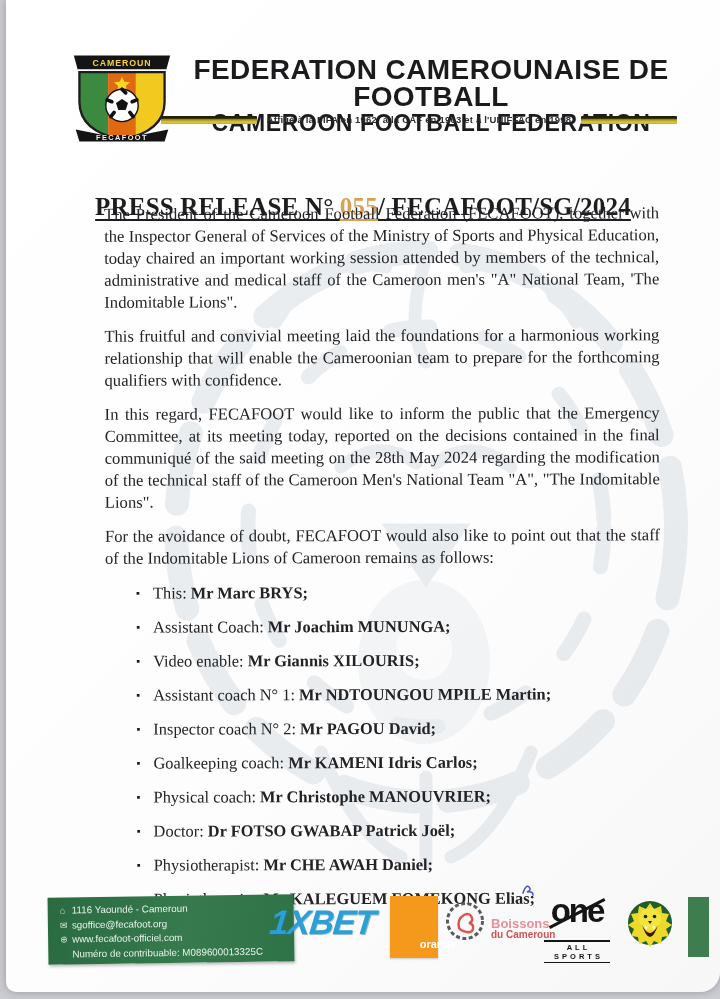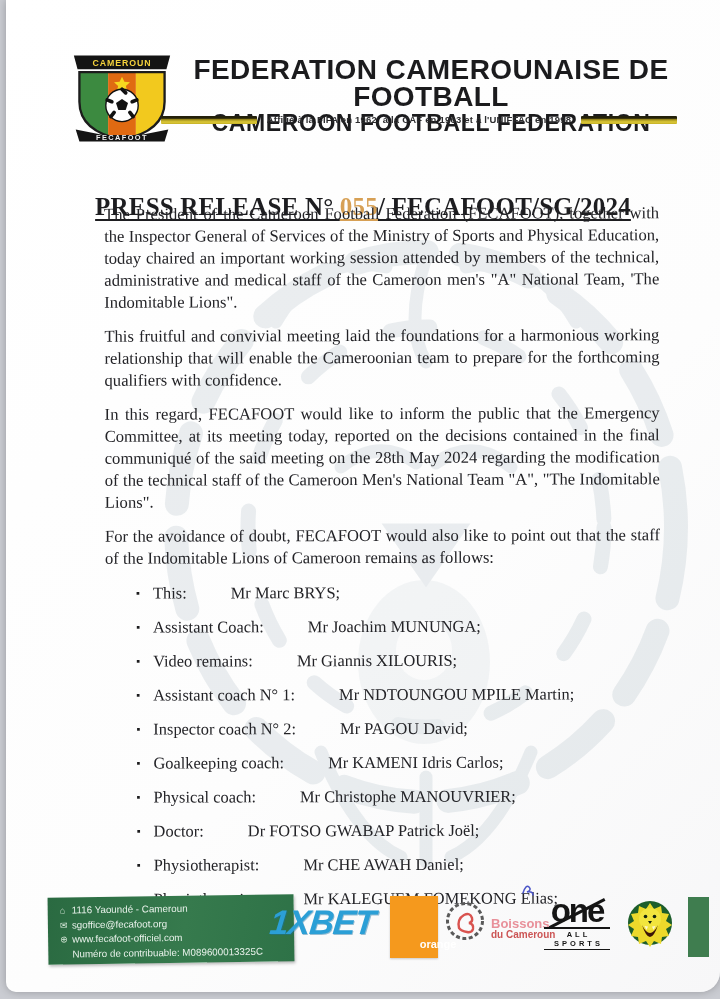--- a/index.html
+++ b/index.html
@@ -29,21 +29,21 @@
   .title{position:absolute;left:0;right:0;top:150px;text-align:center;
          font-size:25px;font-weight:bold;color:#1d1d20;letter-spacing:.2px;margin-top:43px;}
   .title .u{text-decoration:underline;text-decoration-thickness:2px;text-underline-offset:4px;}
   .title .num{color:#d7a055;}
   
   .doc-body{position:absolute;left:99px;right:60px;top:203px;transform:rotate(-.15deg);}
   .doc-body p{margin:0 0 12px;text-align:justify;font-size:16.6px;line-height:22px;color:#232327;}
   ul.staff{list-style:none;margin:14px 0 0;padding:0 0 0 31px;}
   ul.staff li{font-size:16.4px;line-height:20px;margin-bottom:13px;color:#232327;}
   .blt{font-size:11px;margin-right:13px;position:relative;top:-2px;color:#1c1c1e;}
-  .nm{font-weight:normal;margin-left:40px;}
+  .nm{font-weight:bold;}
   
   .watermark{position:absolute;left:150px;top:232px;opacity:.16;pointer-events:none;}
   
   .green-box{position:absolute;left:42px;top:896px;width:226px;height:56px;
     background:linear-gradient(100deg,#2a6a41 0%,#367a4d 55%,#2e7247 100%);
     color:#e9f2eb;font-family:"Liberation Sans",sans-serif;font-size:9.8px;line-height:13.5px;
     padding:6px 8px 5px 12px;transform:rotate(-.8deg);box-shadow:1px 2px 3px rgba(0,0,0,.25);}
   .green-box .ic{display:inline-block;width:12px;color:#d8e8da;font-size:9px;}
   .green-box .tax{padding-left:12px;}
   .bet{position:absolute;left:264px;top:903px;font-family:"Liberation Sans",sans-serif;
@@ -52,21 +52,21 @@
   .orange-logo{position:absolute;left:384px;top:896px;width:48px;height:62px;background:#f5991d;
        display:flex;align-items:flex-end;justify-content:center;box-shadow:0 1px 2px rgba(0,0,0,.2);}
   .orange-logo span{font-family:"Liberation Sans",sans-serif;font-size:11px;color:#fff;font-weight:bold;margin-bottom:8px;margin-left:48px;}
   .boissons{position:absolute;left:438px;top:900px;display:flex;align-items:center;gap:5px;}
   .boissons .txt{font-family:"Liberation Sans",sans-serif;line-height:11px;margin-top:16px;}
   .boissons .t1{font-size:13px;color:#e8909a;font-weight:bold;}
   .boissons .t2{font-size:10px;color:#cc5555;font-weight:bold;}
   .one-logo{position:absolute;left:538px;top:896px;width:66px;text-align:center;font-family:"Liberation Sans",sans-serif;}
   .one-word{font-size:33px;font-weight:bold;letter-spacing:-2px;color:#151515;line-height:30px;position:relative;}
   .one-slash{position:absolute;left:2px;top:16px;width:62px;height:2.5px;background:#151515;transform:rotate(-27deg);}
-  .one-sub{margin-top:1px;font-size:7.5px;font-weight:bold;letter-spacing:3px;color:#151515;
+  .one-sub{margin-top:14px;font-size:7.5px;font-weight:bold;letter-spacing:3px;color:#151515;
            border-top:2.5px solid #151515;border-bottom:1px solid #151515;padding:1px 0 1px 3px;}
   .lion-badge{position:absolute;left:620px;top:899px;}
   .green-bar{position:absolute;left:682px;top:897px;width:21px;height:60px;background:#3f7d4f;}
   .pen-mark{position:absolute;left:514px;top:882px;}
 </style>
 </head>
 <body>
 
 <div class="paper">
 
@@ -124,21 +124,21 @@
   <div class="title"><span class="u">PRESS RELEASE N° </span><span class="u num">055</span><span class="u">/ FECAFOOT/SG/2024</span></div>
 
   <div class="doc-body">
     <p>The President of the Cameroon Football Federation (FECAFOOT), together with the Inspector General of Services of the Ministry of Sports and Physical Education, today chaired an important working session attended by members of the technical, administrative and medical staff of the Cameroon men's "A" National Team, 'The Indomitable Lions".</p>
     <p>This fruitful and convivial meeting laid the foundations for a harmonious working relationship that will enable the Cameroonian team to prepare for the forthcoming qualifiers with confidence.</p>
     <p>In this regard, FECAFOOT would like to inform the public that the Emergency Committee, at its meeting today, reported on the decisions contained in the final communiqué of the said meeting on the 28th May 2024 regarding the modification of the technical staff of the Cameroon Men's National Team "A", "The Indomitable Lions".</p>
     <p>For the avoidance of doubt, FECAFOOT would also like to point out that the staff of the Indomitable Lions of Cameroon remains as follows:</p>
     <ul class="staff">
       <li><span class="blt">▪</span><span>This: </span><span class="nm">Mr Marc BRYS;</span></li>
       <li><span class="blt">▪</span><span>Assistant Coach: </span><span class="nm">Mr Joachim MUNUNGA;</span></li>
-      <li><span class="blt">▪</span><span>Video remains: </span><span class="nm">Mr Giannis XILOURIS;</span></li>
+      <li><span class="blt">▪</span><span>Video enable: </span><span class="nm">Mr Giannis XILOURIS;</span></li>
       <li><span class="blt">▪</span><span>Assistant coach N° 1: </span><span class="nm">Mr NDTOUNGOU MPILE Martin;</span></li>
       <li><span class="blt">▪</span><span>Inspector coach N° 2: </span><span class="nm">Mr PAGOU David;</span></li>
       <li><span class="blt">▪</span><span>Goalkeeping coach: </span><span class="nm">Mr KAMENI Idris Carlos;</span></li>
       <li><span class="blt">▪</span><span>Physical coach: </span><span class="nm">Mr Christophe MANOUVRIER;</span></li>
       <li><span class="blt">▪</span><span>Doctor: </span><span class="nm">Dr FOTSO GWABAP Patrick Joël;</span></li>
       <li><span class="blt">▪</span><span>Physiotherapist: </span><span class="nm">Mr CHE AWAH Daniel;</span></li>
       <li><span class="blt">▪</span><span>Physiotherapist: </span><span class="nm">Mr KALEGUEM FOMEKONG Elias;</span></li>
     </ul>
   </div>
 

